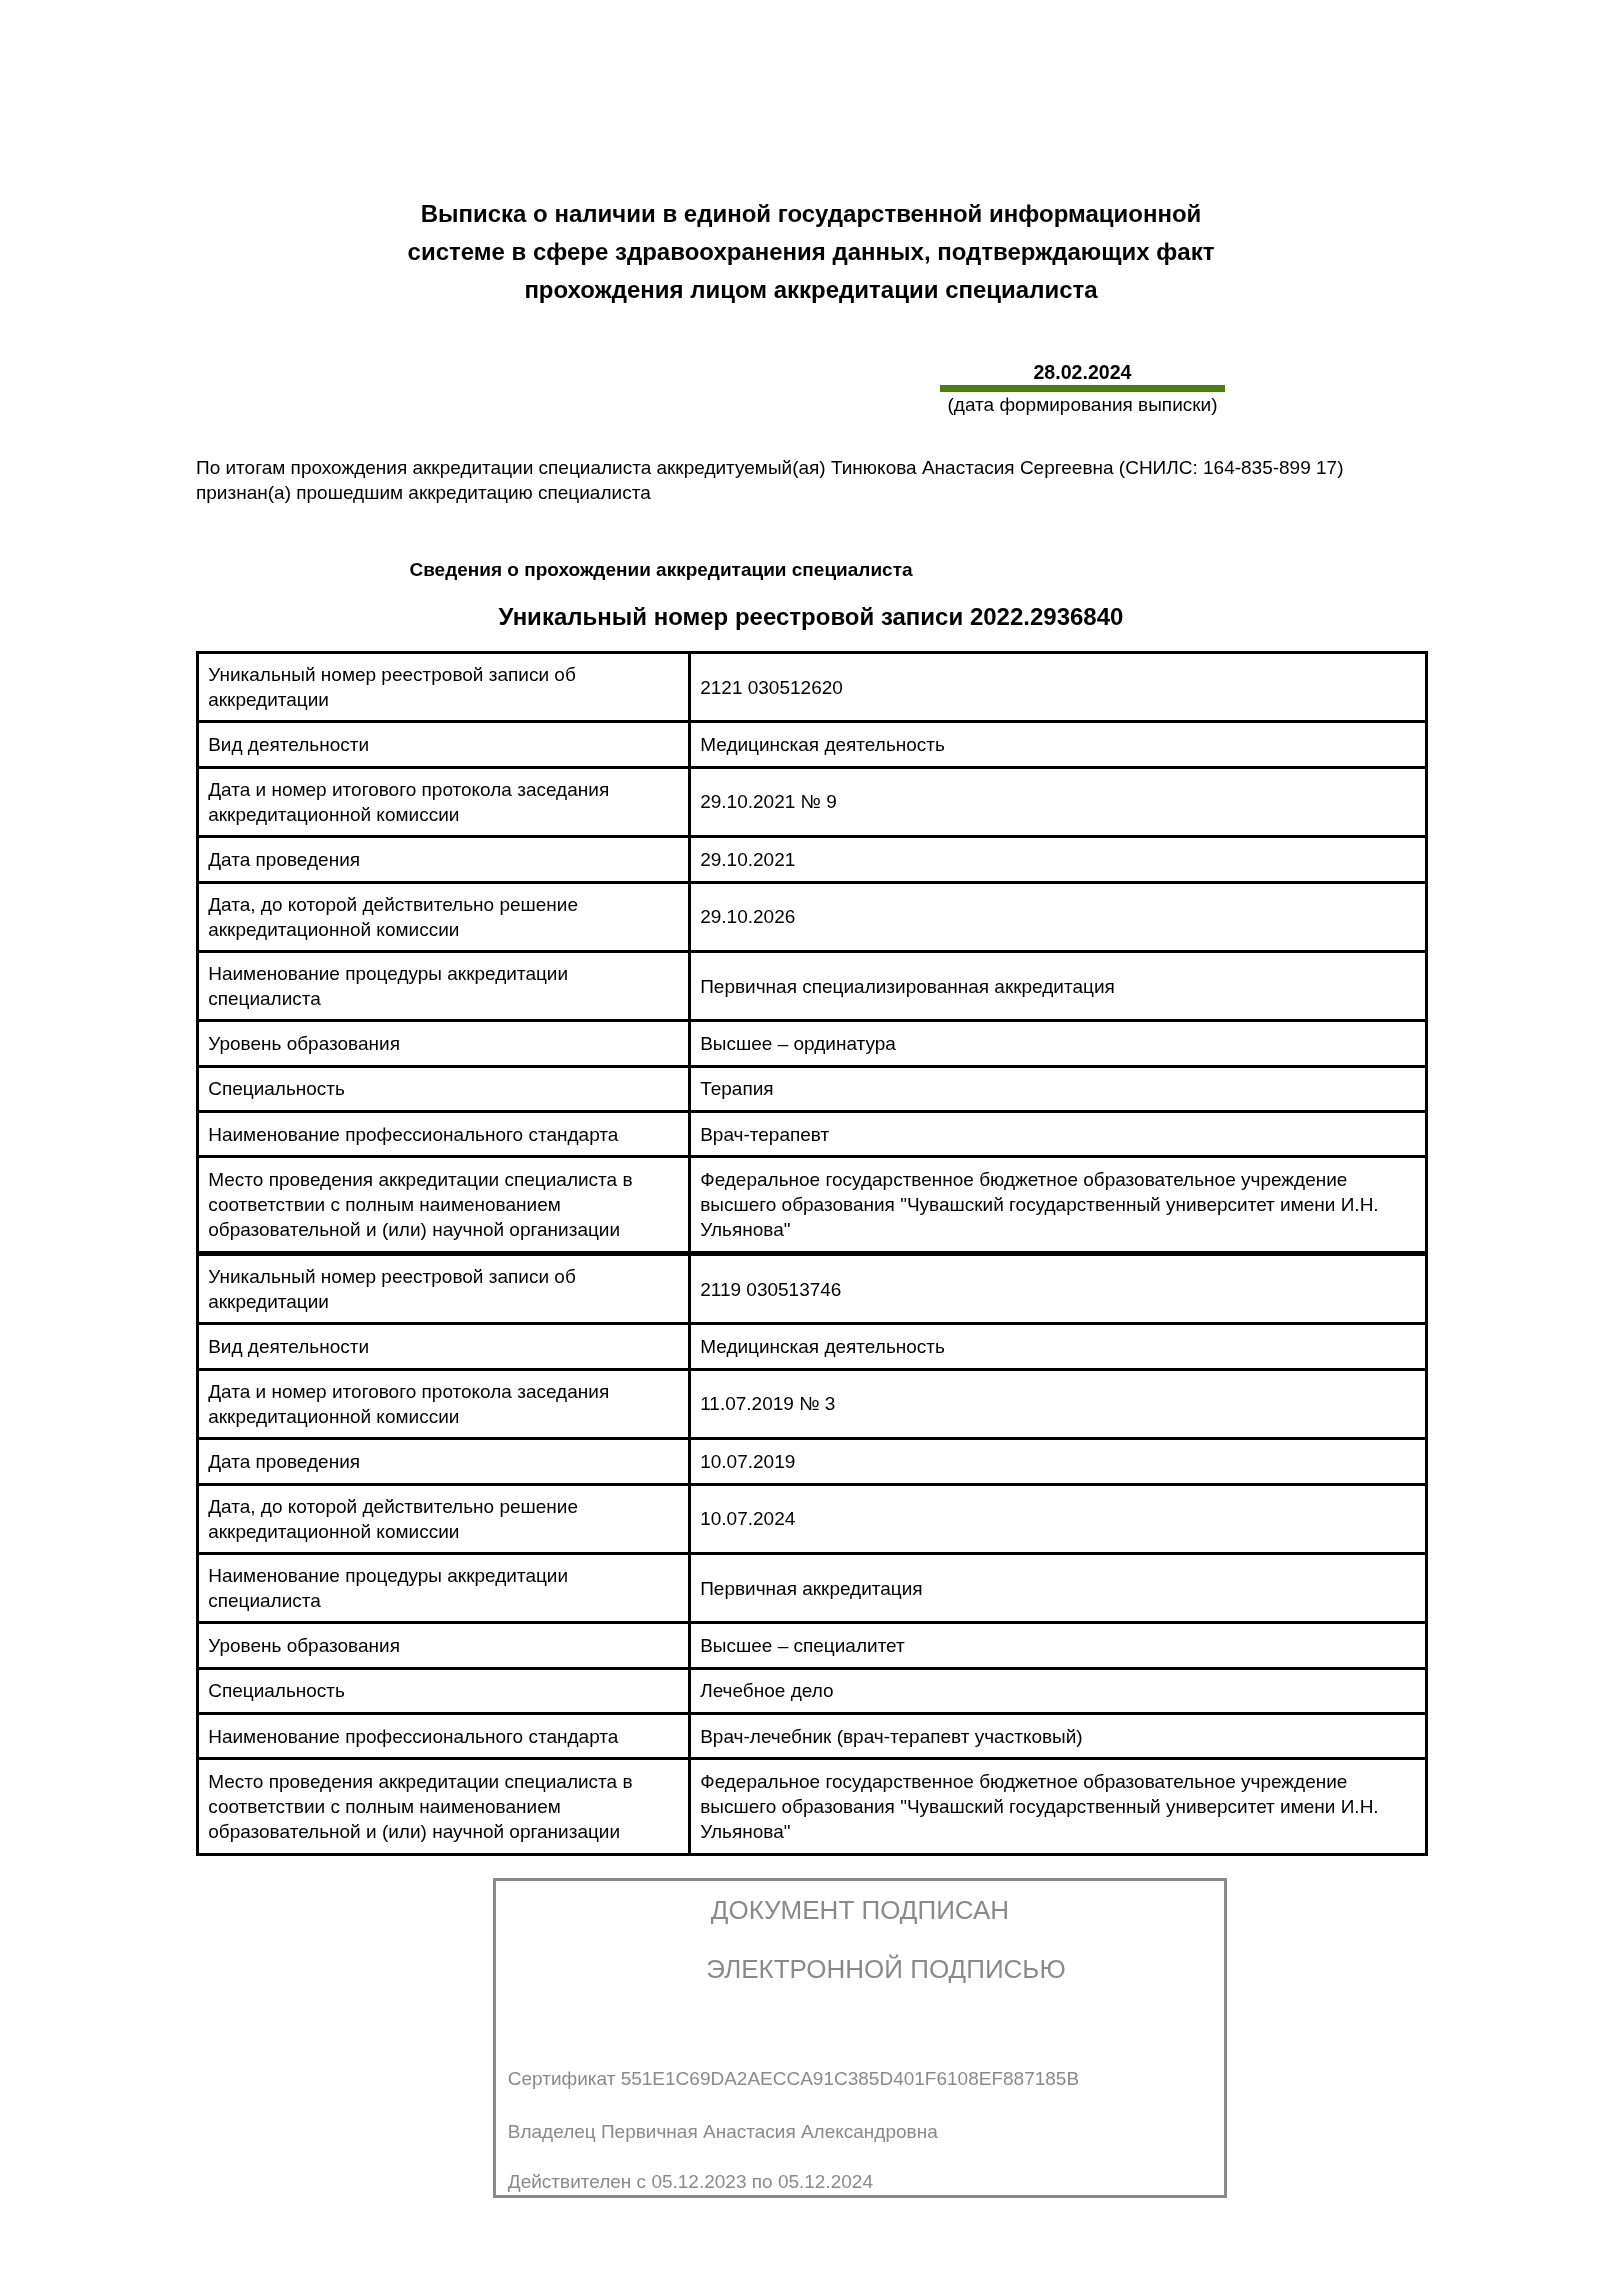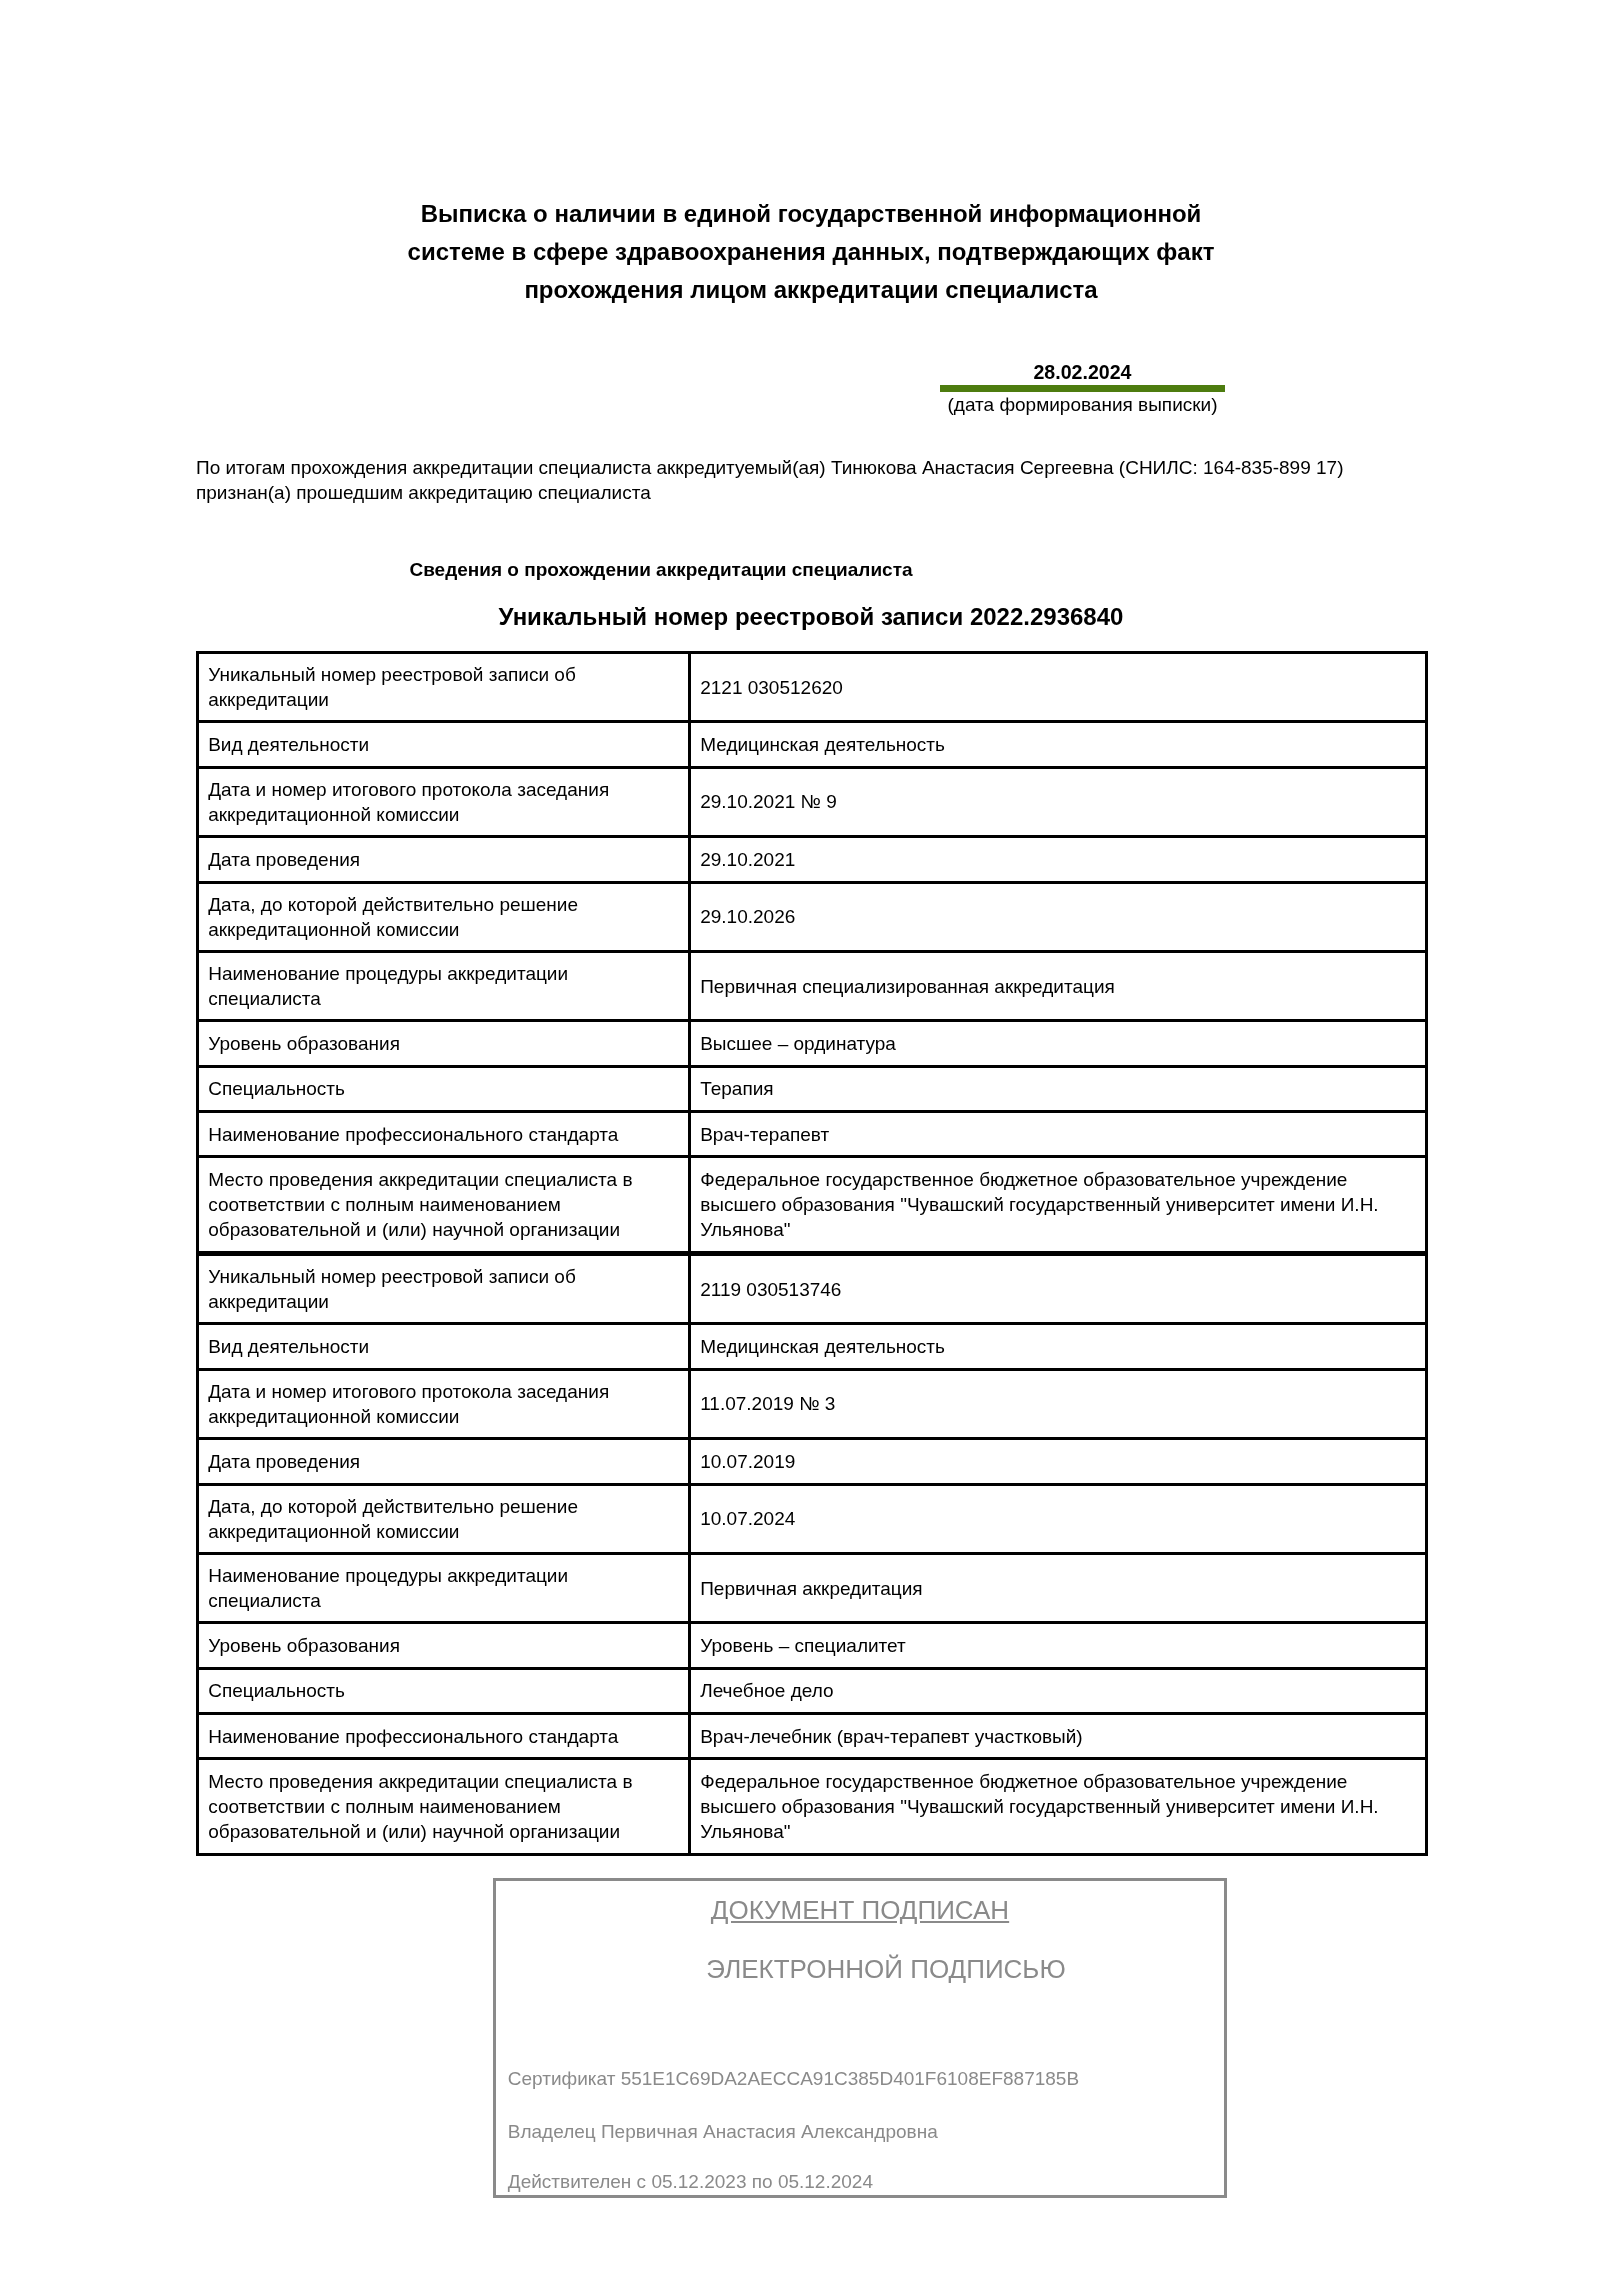--- a/index.html
+++ b/index.html
@@ -133,37 +133,37 @@
     <tr class="h2">
       <td>Дата, до которой действительно решение аккредитационной комиссии</td>
       <td>10.07.2024</td>
     </tr>
     <tr class="h2">
       <td>Наименование процедуры аккредитации специалиста</td>
       <td>Первичная аккредитация</td>
     </tr>
     <tr class="h1">
       <td>Уровень образования</td>
-      <td>Уровень – специалитет</td>
+      <td>Высшее – специалитет</td>
     </tr>
     <tr class="h1">
       <td>Специальность</td>
       <td>Лечебное дело</td>
     </tr>
     <tr class="h1">
       <td>Наименование профессионального стандарта</td>
       <td>Врач-лечебник (врач-терапевт участковый)</td>
     </tr>
     <tr class="h3">
       <td>Место проведения аккредитации специалиста в соответствии с полным наименованием образовательной и (или) научной организации</td>
       <td>Федеральное государственное бюджетное образовательное учреждение высшего образования "Чувашский государственный университет имени И.Н. Ульянова"</td>
     </tr>
   </tbody>
 </table>
 
 <div class="stamp">
-  <div class="stamp-title" style="top: 13px; text-decoration: underline;">ДОКУМЕНТ ПОДПИСАН</div>
+  <div class="stamp-title" style="top: 13px;">ДОКУМЕНТ ПОДПИСАН</div>
   <div class="stamp-title" style="top: 72px; margin-left: 26px;">ЭЛЕКТРОННОЙ ПОДПИСЬЮ</div>
   <div class="stamp-line" style="top: 185px;">Сертификат 551E1C69DA2AECCA91C385D401F6108EF887185B</div>
   <div class="stamp-line" style="top: 238px;">Владелец Первичная Анастасия Александровна</div>
   <div class="stamp-line" style="top: 288px;">Действителен с 05.12.2023 по 05.12.2024</div>
 </div>
 
 
 </body></html>

